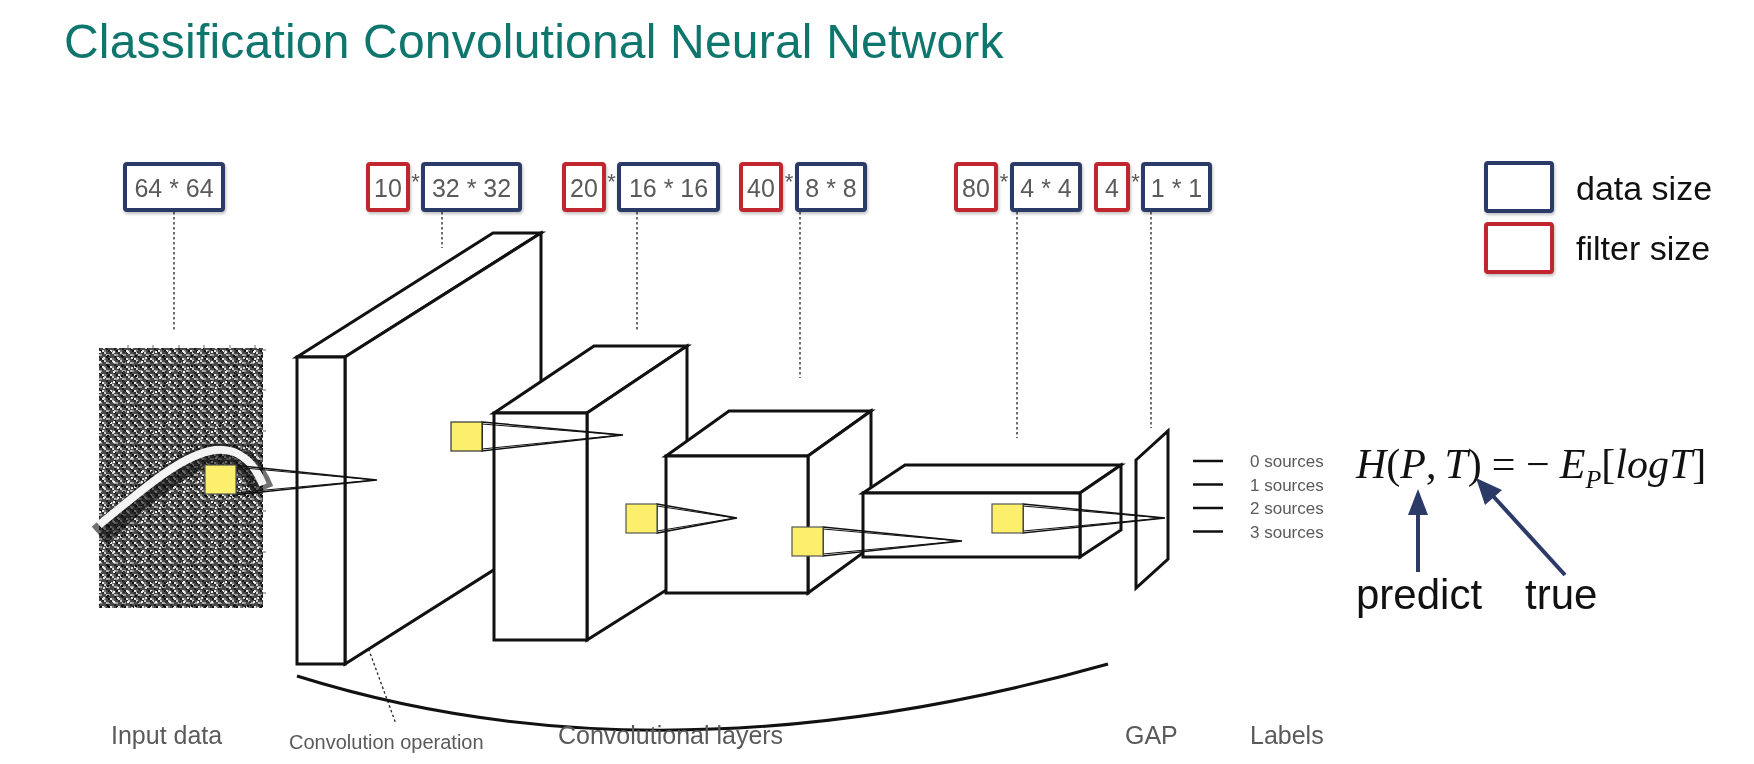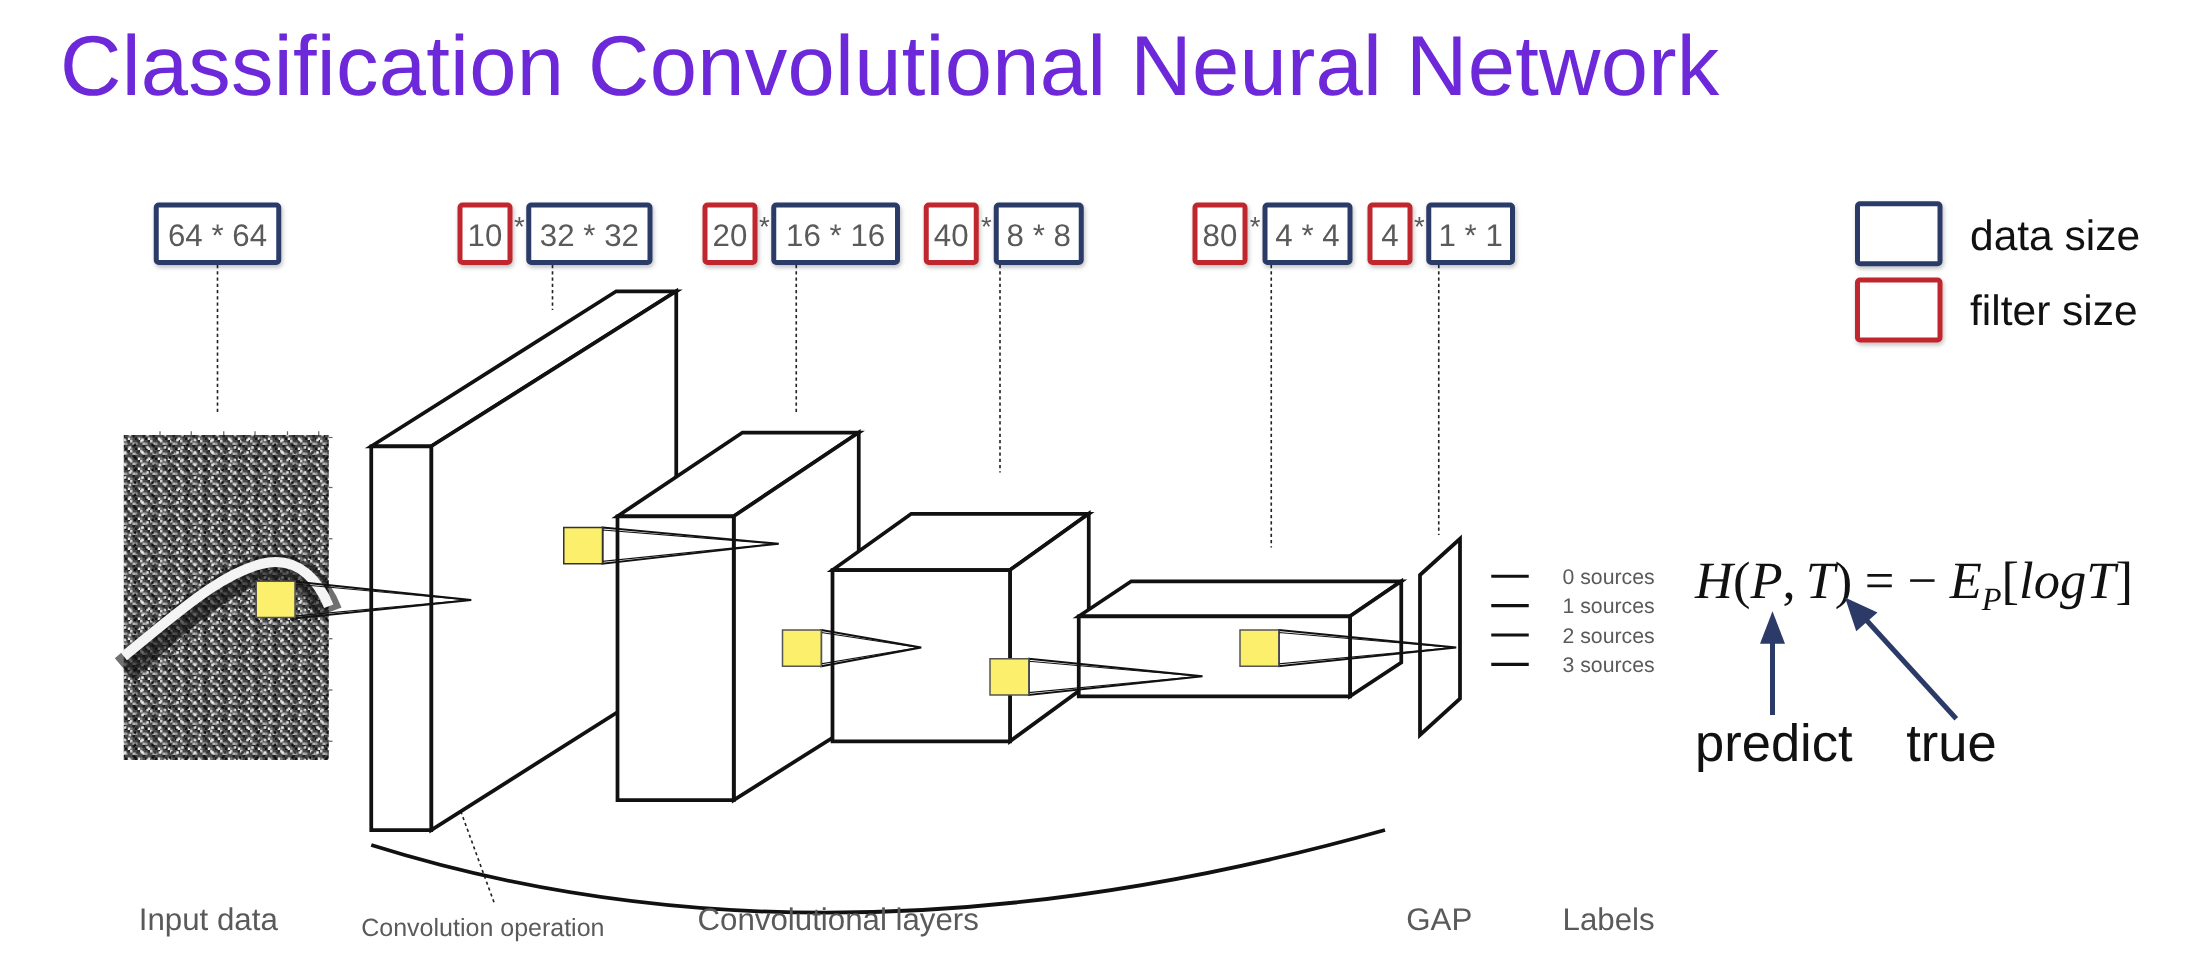--- a/index.html
+++ b/index.html
@@ -1,17 +1,17 @@
 <!DOCTYPE html>
 <html><head>
 <meta charset="utf-8">
 <style>
   html, body { margin: 0; padding: 0; background: #ffffff; }
   body { width: 1754px; height: 764px; position: relative; overflow: hidden; font-family: "Liberation Sans", sans-serif; }
-  .title { position: absolute; left: 48px; top: 14px; font-size: 68px; color: #6d28d9; letter-spacing: 0.2px; white-space: nowrap; }
+  .title { position: absolute; left: 64px; top: 14px; font-size: 48px; color: #0f766e; letter-spacing: 0.2px; white-space: nowrap; }
   svg.diagram { position: absolute; left: 0; top: 0; }
   .box-label { font-family: "Liberation Sans", sans-serif; font-size: 25px; fill: #5a5a5a; }
   .star { font-family: "Liberation Sans", sans-serif; font-size: 22px; fill: #5a5a5a; }
   .legend-label { font-family: "Liberation Sans", sans-serif; font-size: 34px; fill: #111111; }
   .caption { font-family: "Liberation Sans", sans-serif; font-size: 25px; fill: #5a5a5a; }
   .caption-small { font-family: "Liberation Sans", sans-serif; font-size: 20px; fill: #5a5a5a; }
   .label-text { font-family: "Liberation Sans", sans-serif; font-size: 17px; fill: #5a5a5a; }
   .formula { font-family: "Liberation Serif", serif; font-style: italic; font-size: 42px; fill: #111111; }
   .formula-up { font-family: "Liberation Serif", serif; font-style: normal; font-size: 42px; fill: #111111; }
   .arrow-label { font-family: "Liberation Sans", sans-serif; font-size: 42px; fill: #111111; }

